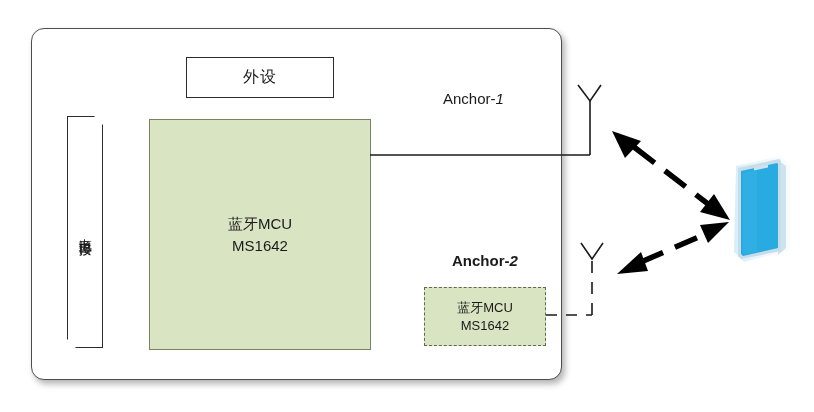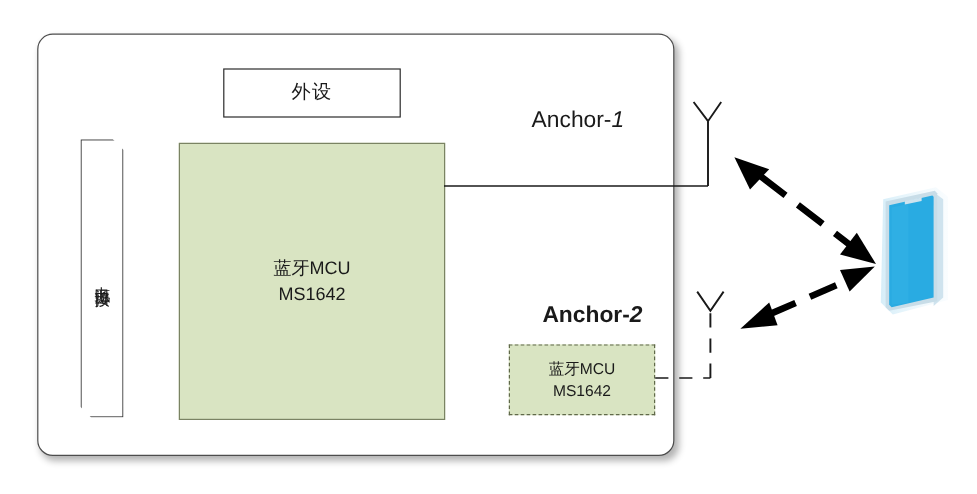--- a/index.html
+++ b/index.html
@@ -120,21 +120,21 @@
   .mcu-anchor2 .line1,
   .mcu-anchor2 .line2 {
     font-size: 13px;
     line-height: 1.35;
     white-space: nowrap;
   }
 
   
   .anchor-label {
     position: absolute;
-    font-size: 19px;
+    font-size: 15px;
     white-space: nowrap;
   }
   .anchor-label .idx {
     font-style: italic;
   }
   #anchor1-label { left: 443px; top: 90px; }
   #anchor2-label { left: 452px; top: 252px; font-weight: bold; }
 
   
   #overlay {

